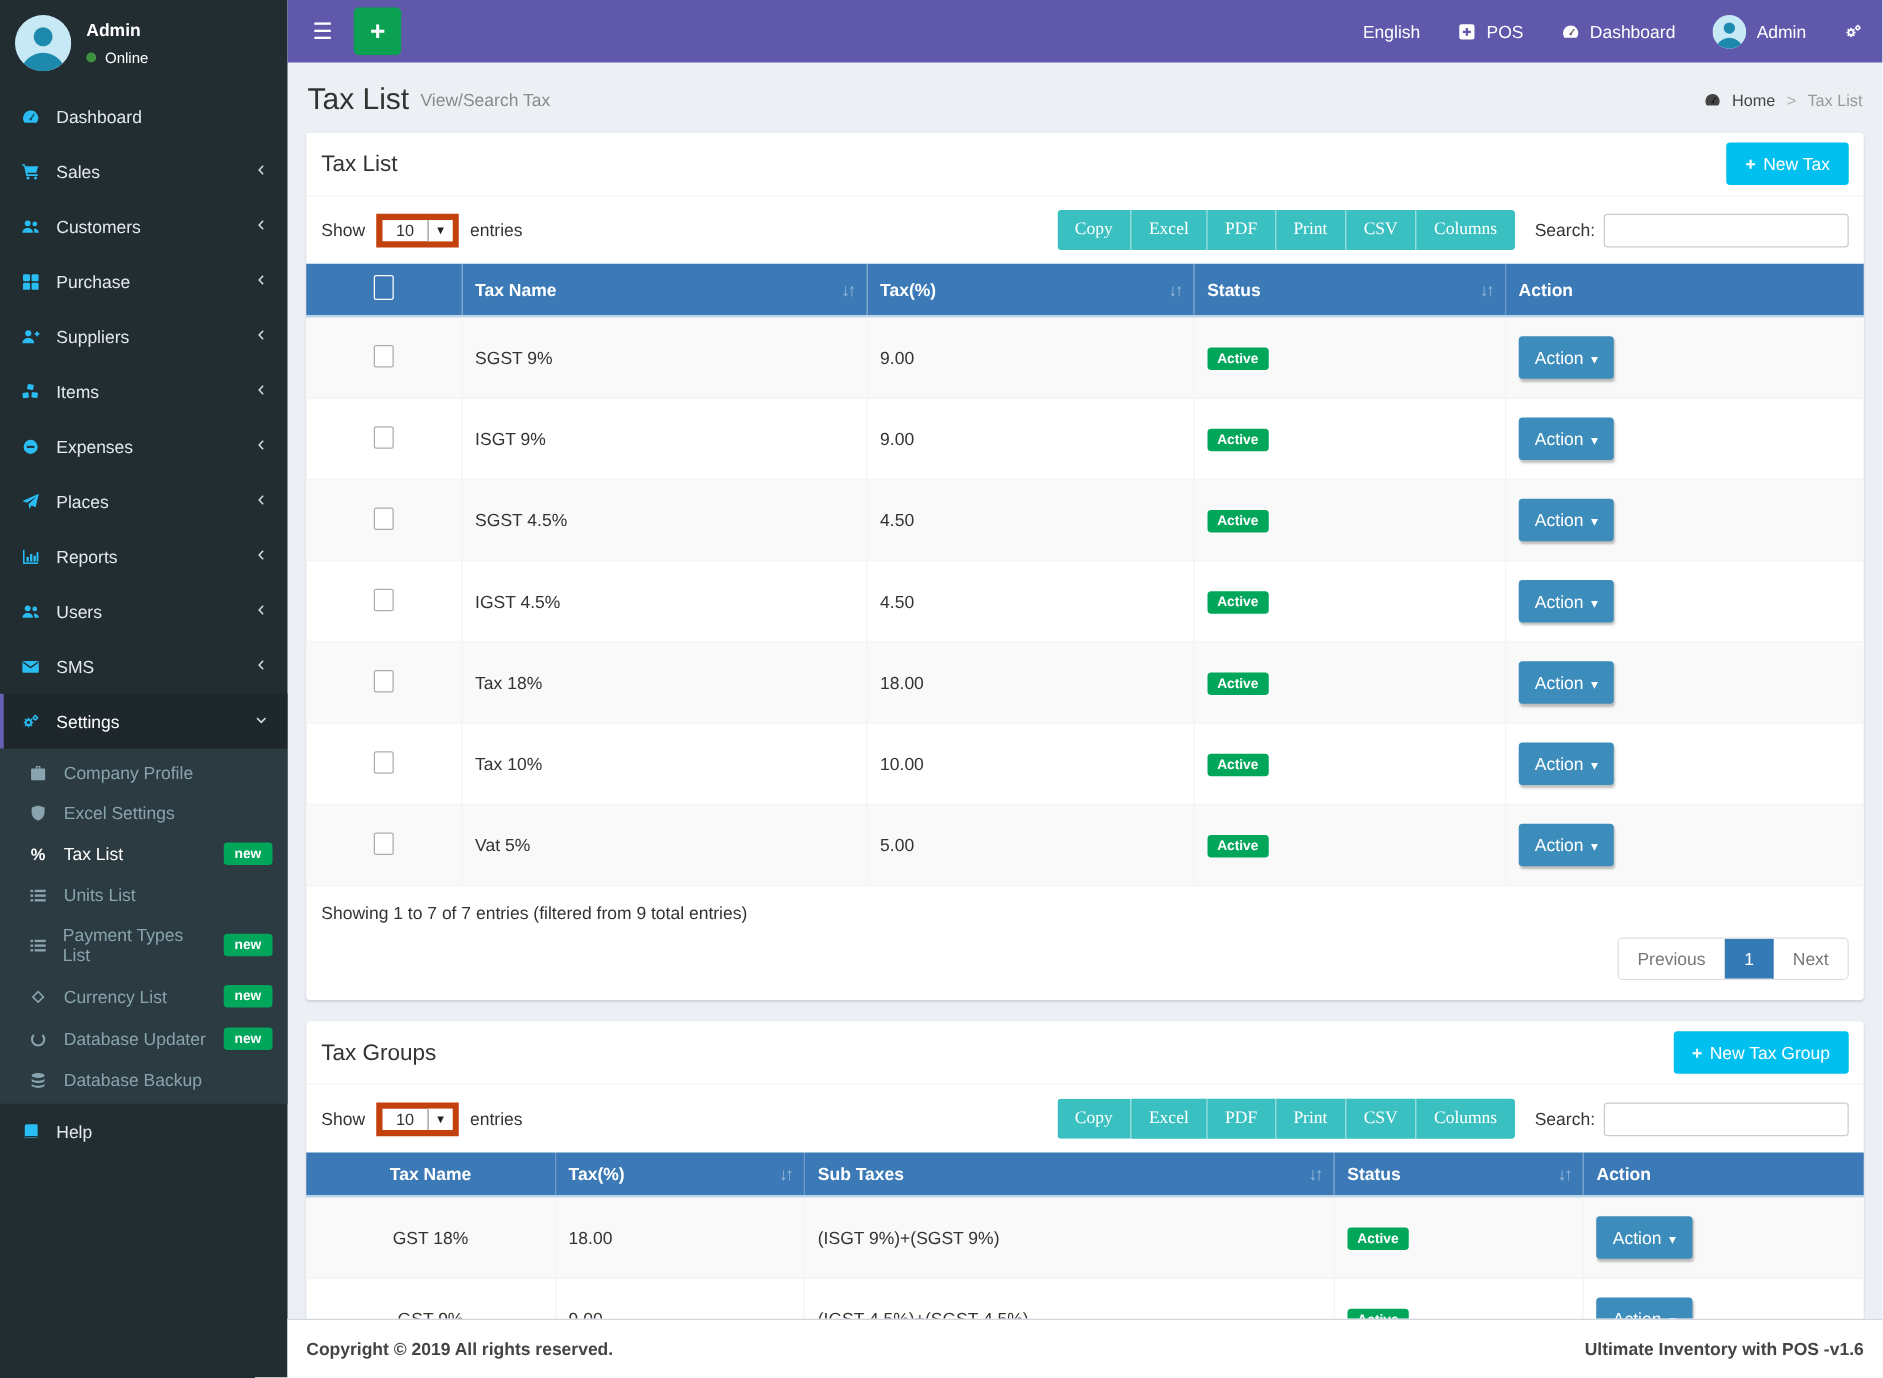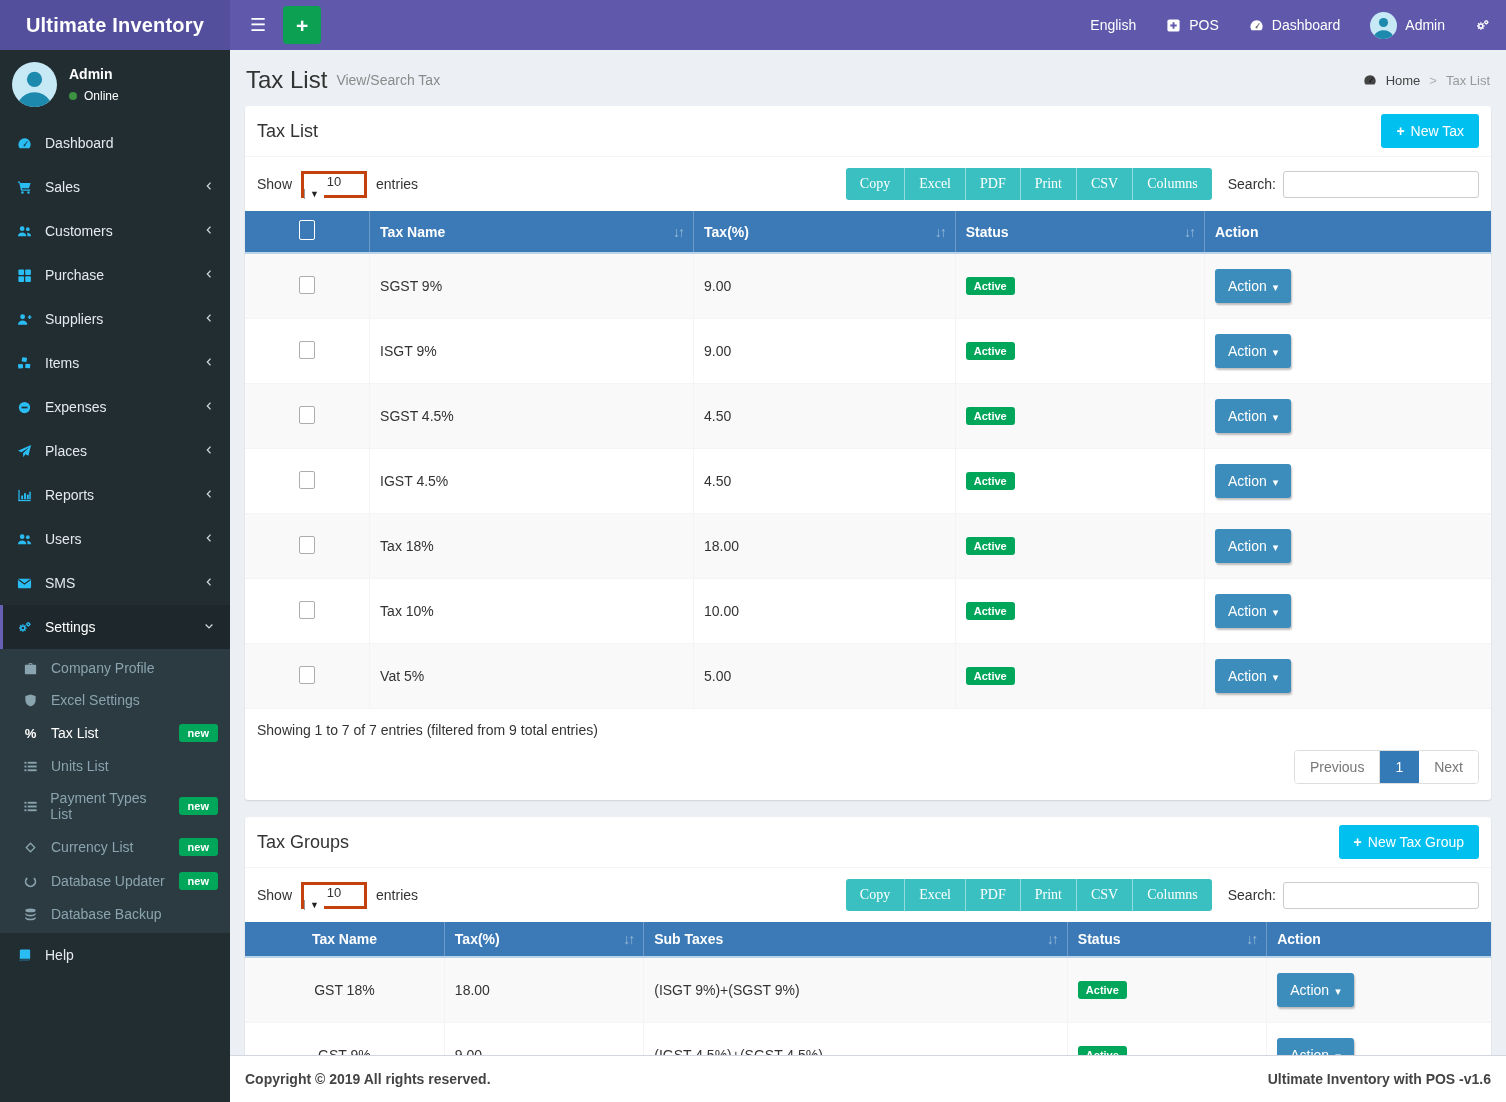--- a/index.html
+++ b/index.html
@@ -79,21 +79,21 @@
   }
   .panel-title { font-size:18px; color:#333; }
   .btn-new {
     background:#00c0ef; color:#fff; border:none; border-radius:3px; padding:9px 15px;
     font-size:14px; cursor:pointer; font-family:inherit;
   }
   .btn-new .plus { font-weight:bold; margin-right:6px; }
 
   .toolbar { display:flex; align-items:center; padding:11px 12px; gap:8px; }
   .show-group { display:flex; align-items:center; gap:9px; }
-  .select-box { display:flex; width:66px; height:27px; border:3px solid #c2410c; background:#fff; cursor:pointer;flex-direction:column; }
+  .select-box { display:flex; width:66px; height:27px; border:5px solid #c2410c; background:#fff; cursor:pointer; }
   .select-value { flex:1; display:flex; align-items:center; justify-content:center; font-size:13px; }
   .select-arrow { width:20px; border-left:1px solid #999; display:flex; align-items:center; justify-content:center; font-size:9px; color:#222; background:#fff; }
 
   .export-group { display:flex; margin-left:auto; }
   .export-btn {
     background:#3ac0c0; color:#fff; border:none; border-right:1px solid rgba(255,255,255,.45);
     padding:8px 14px; font-size:14px; cursor:pointer; font-family:Liberation Serif, serif;
   }
   .export-btn:first-child { border-radius:3px 0 0 3px; }
   .export-btn:last-child { border-radius:0 3px 3px 0; border-right:none; }
@@ -144,21 +144,20 @@
     background:#fff; border-top:1px solid #d2d6de; padding:15px;
     display:flex; justify-content:space-between; font-weight:bold; color:#444; flex-shrink:0;
   }
 </style>
 </head>
 <body>
 
 <div class="app">
 
   <aside class="sidebar">
-    <div class="logo">Ultimate Inventory</div>
     <div class="user-panel">
       <span class="user-avatar" id="user-avatar">
           <svg viewBox="0 0 16 16">
             <circle cx="8" cy="8" r="8" fill="#c6e9f5"></circle>
             <circle cx="8" cy="6.2" r="2.7" fill="#1d89ad"></circle>
             <path d="M2.5 13.8a6.5 6.5 0 0 1 11 0A7.96 7.96 0 0 1 8 16a7.96 7.96 0 0 1-5.5-2.2z" fill="#1d89ad"></path>
           </svg>
         </span>
       <div>
         <div class="user-name">Admin</div>

